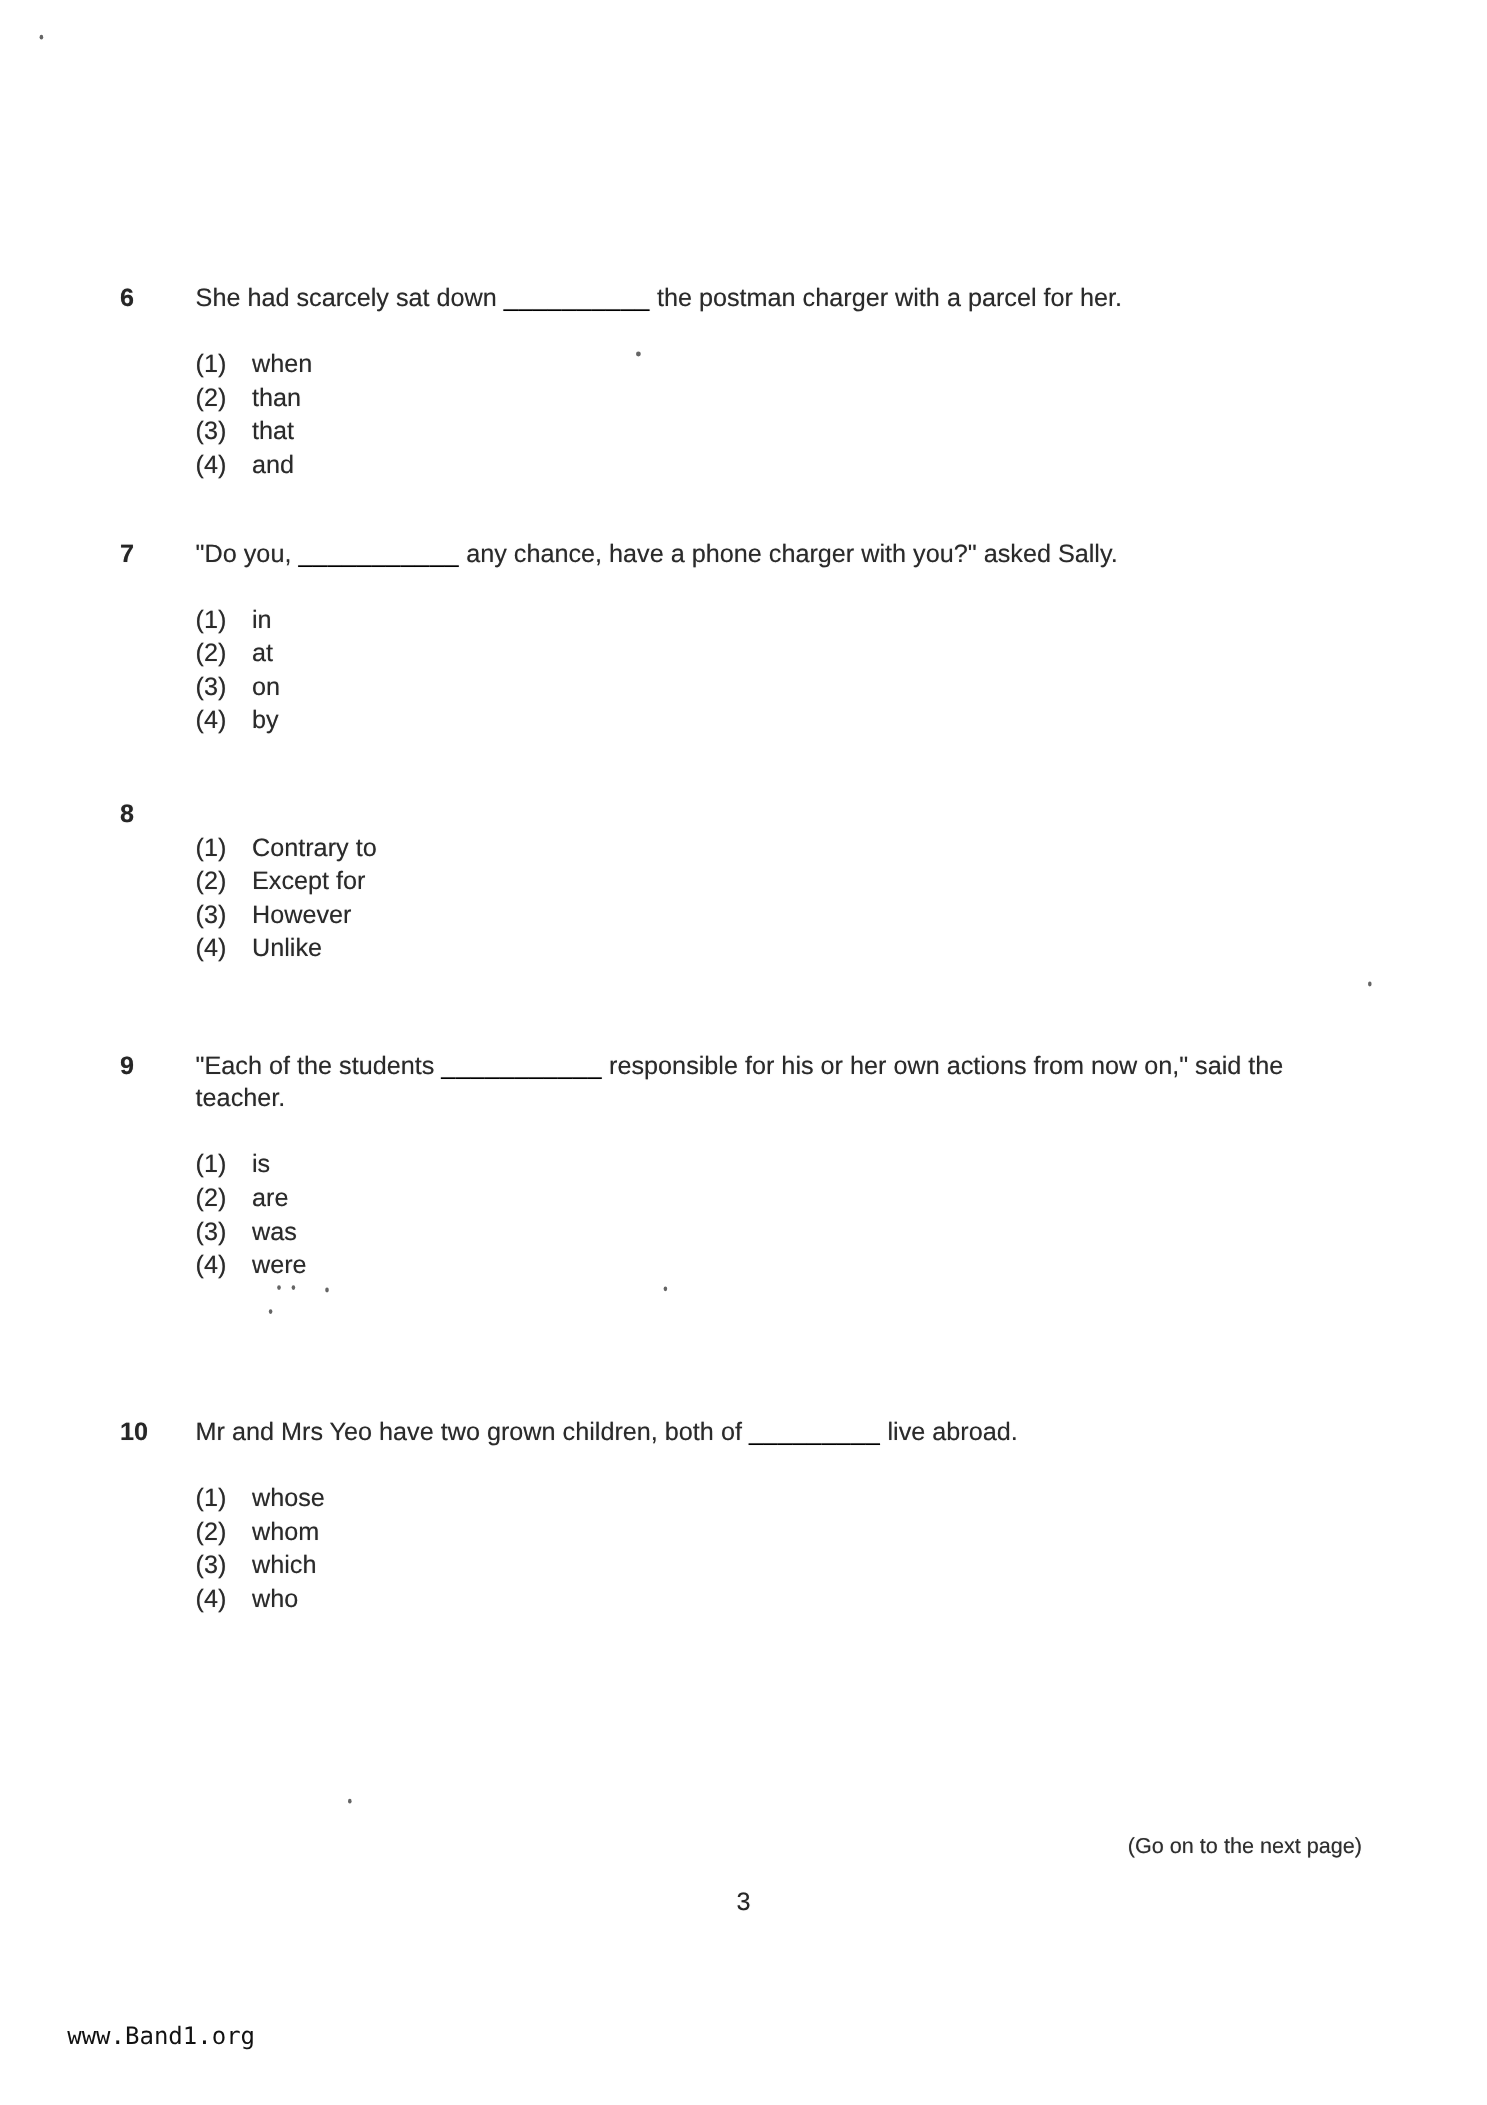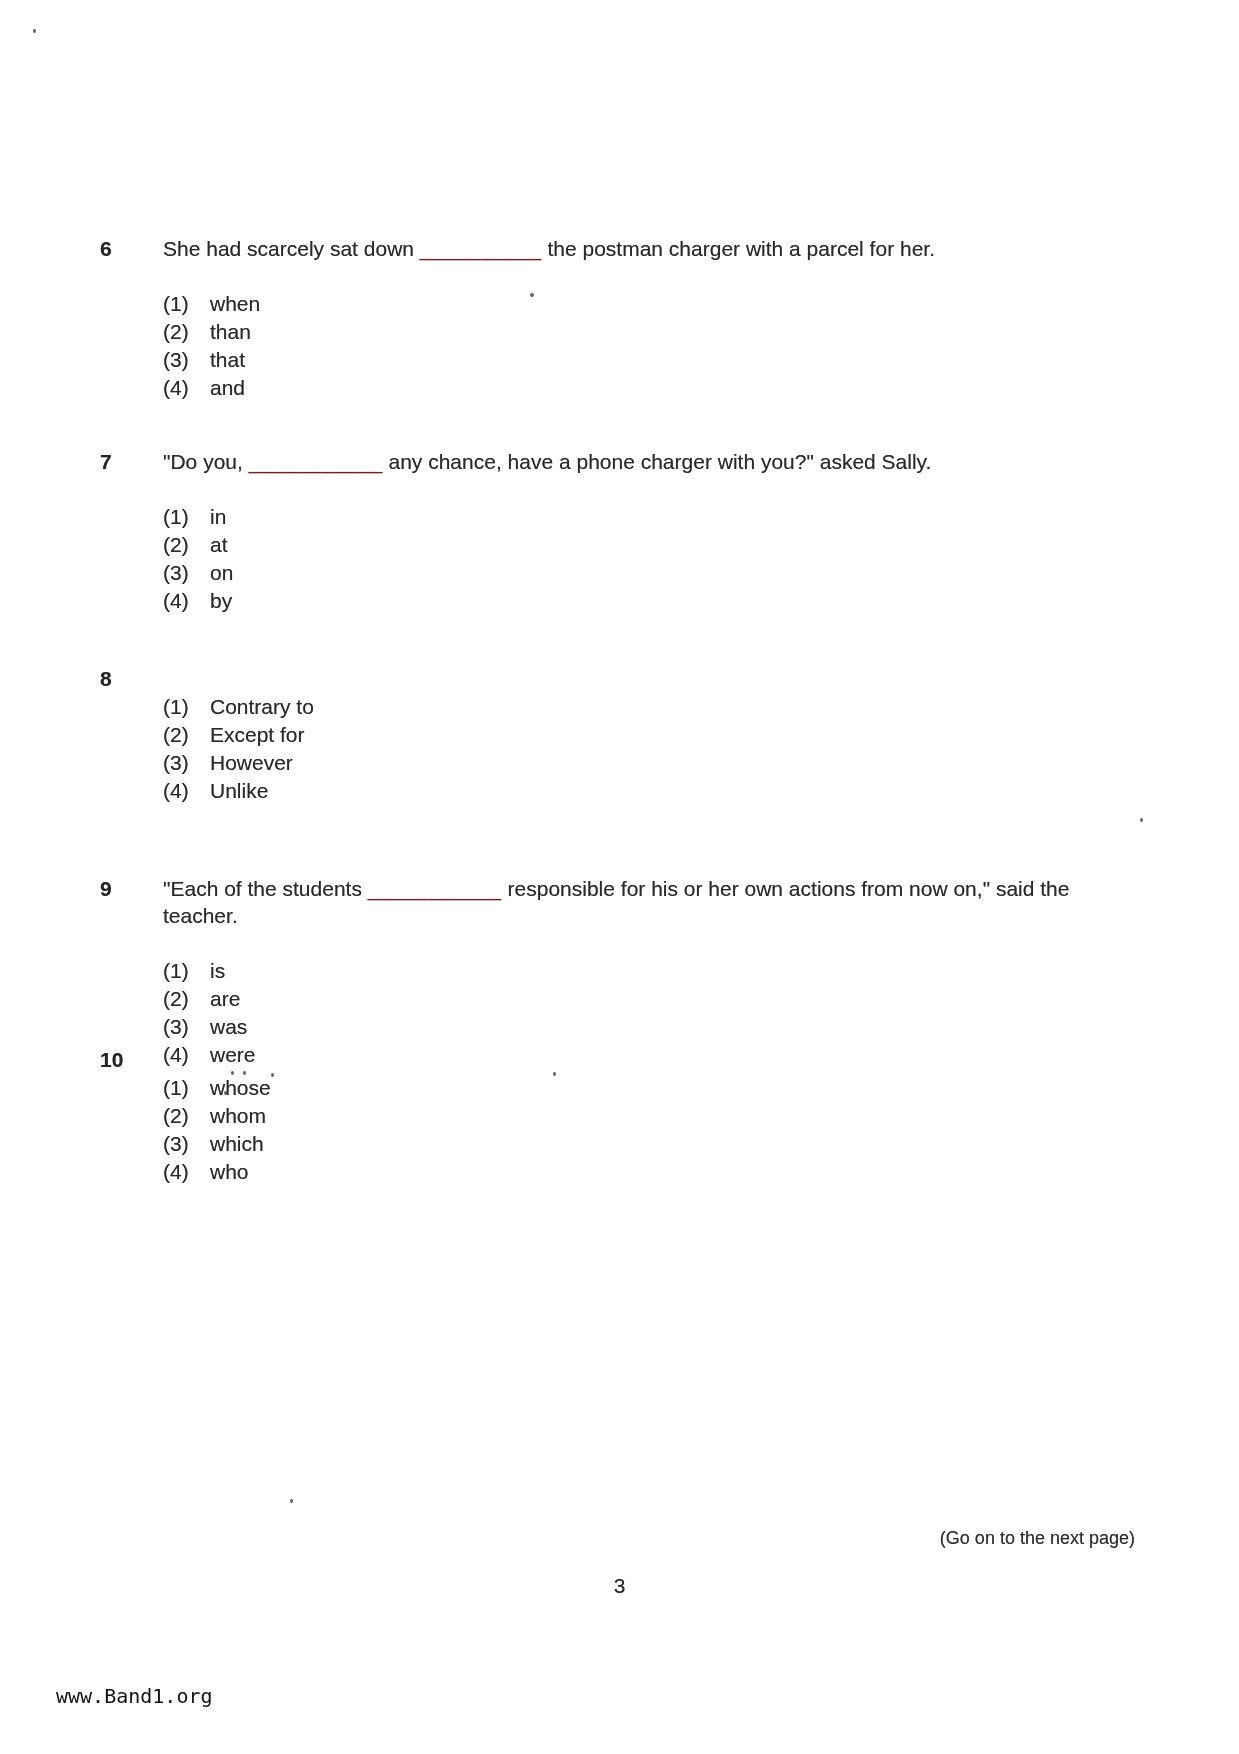--- a/index.html
+++ b/index.html
@@ -35,21 +35,21 @@
   .qbody {
     width: 1000px;
   }
   .qtext {
     margin: 0;
     font-size: 21px;
     line-height: 27px;
     color: #2a2a2a;
   }
   .qtext .blank {
-    color: #7f1d1d;
+    color: #000000;
     letter-spacing: 0.5px;
   }
   .line2:empty { display: none; }
   .options {
     margin-top: 28px;
   }
   .option {
     display: flex;
     font-size: 21px;
     line-height: 28px;
@@ -204,23 +204,24 @@
             <span class="otext">was</span>
           </div>
         <div class="option">
             <span class="onum">(4)</span>
             <span class="otext">were</span>
           </div>
       </div>
     </div>
   </div>
 
-  <div class="question" style="top:1046px">
+  <div class="question" style="top:1180px">
     <div class="qnum">10</div>
     <div class="qbody">
+      <p class="qtext"><span>Mr and Mrs Yeo have two grown children, both of </span><span class="blank">_________</span><span> live abroad.</span></p>
 
       <div class="options">
         <div class="option">
             <span class="onum">(1)</span>
             <span class="otext">whose</span>
           </div>
         <div class="option">
             <span class="onum">(2)</span>
             <span class="otext">whom</span>
           </div>

